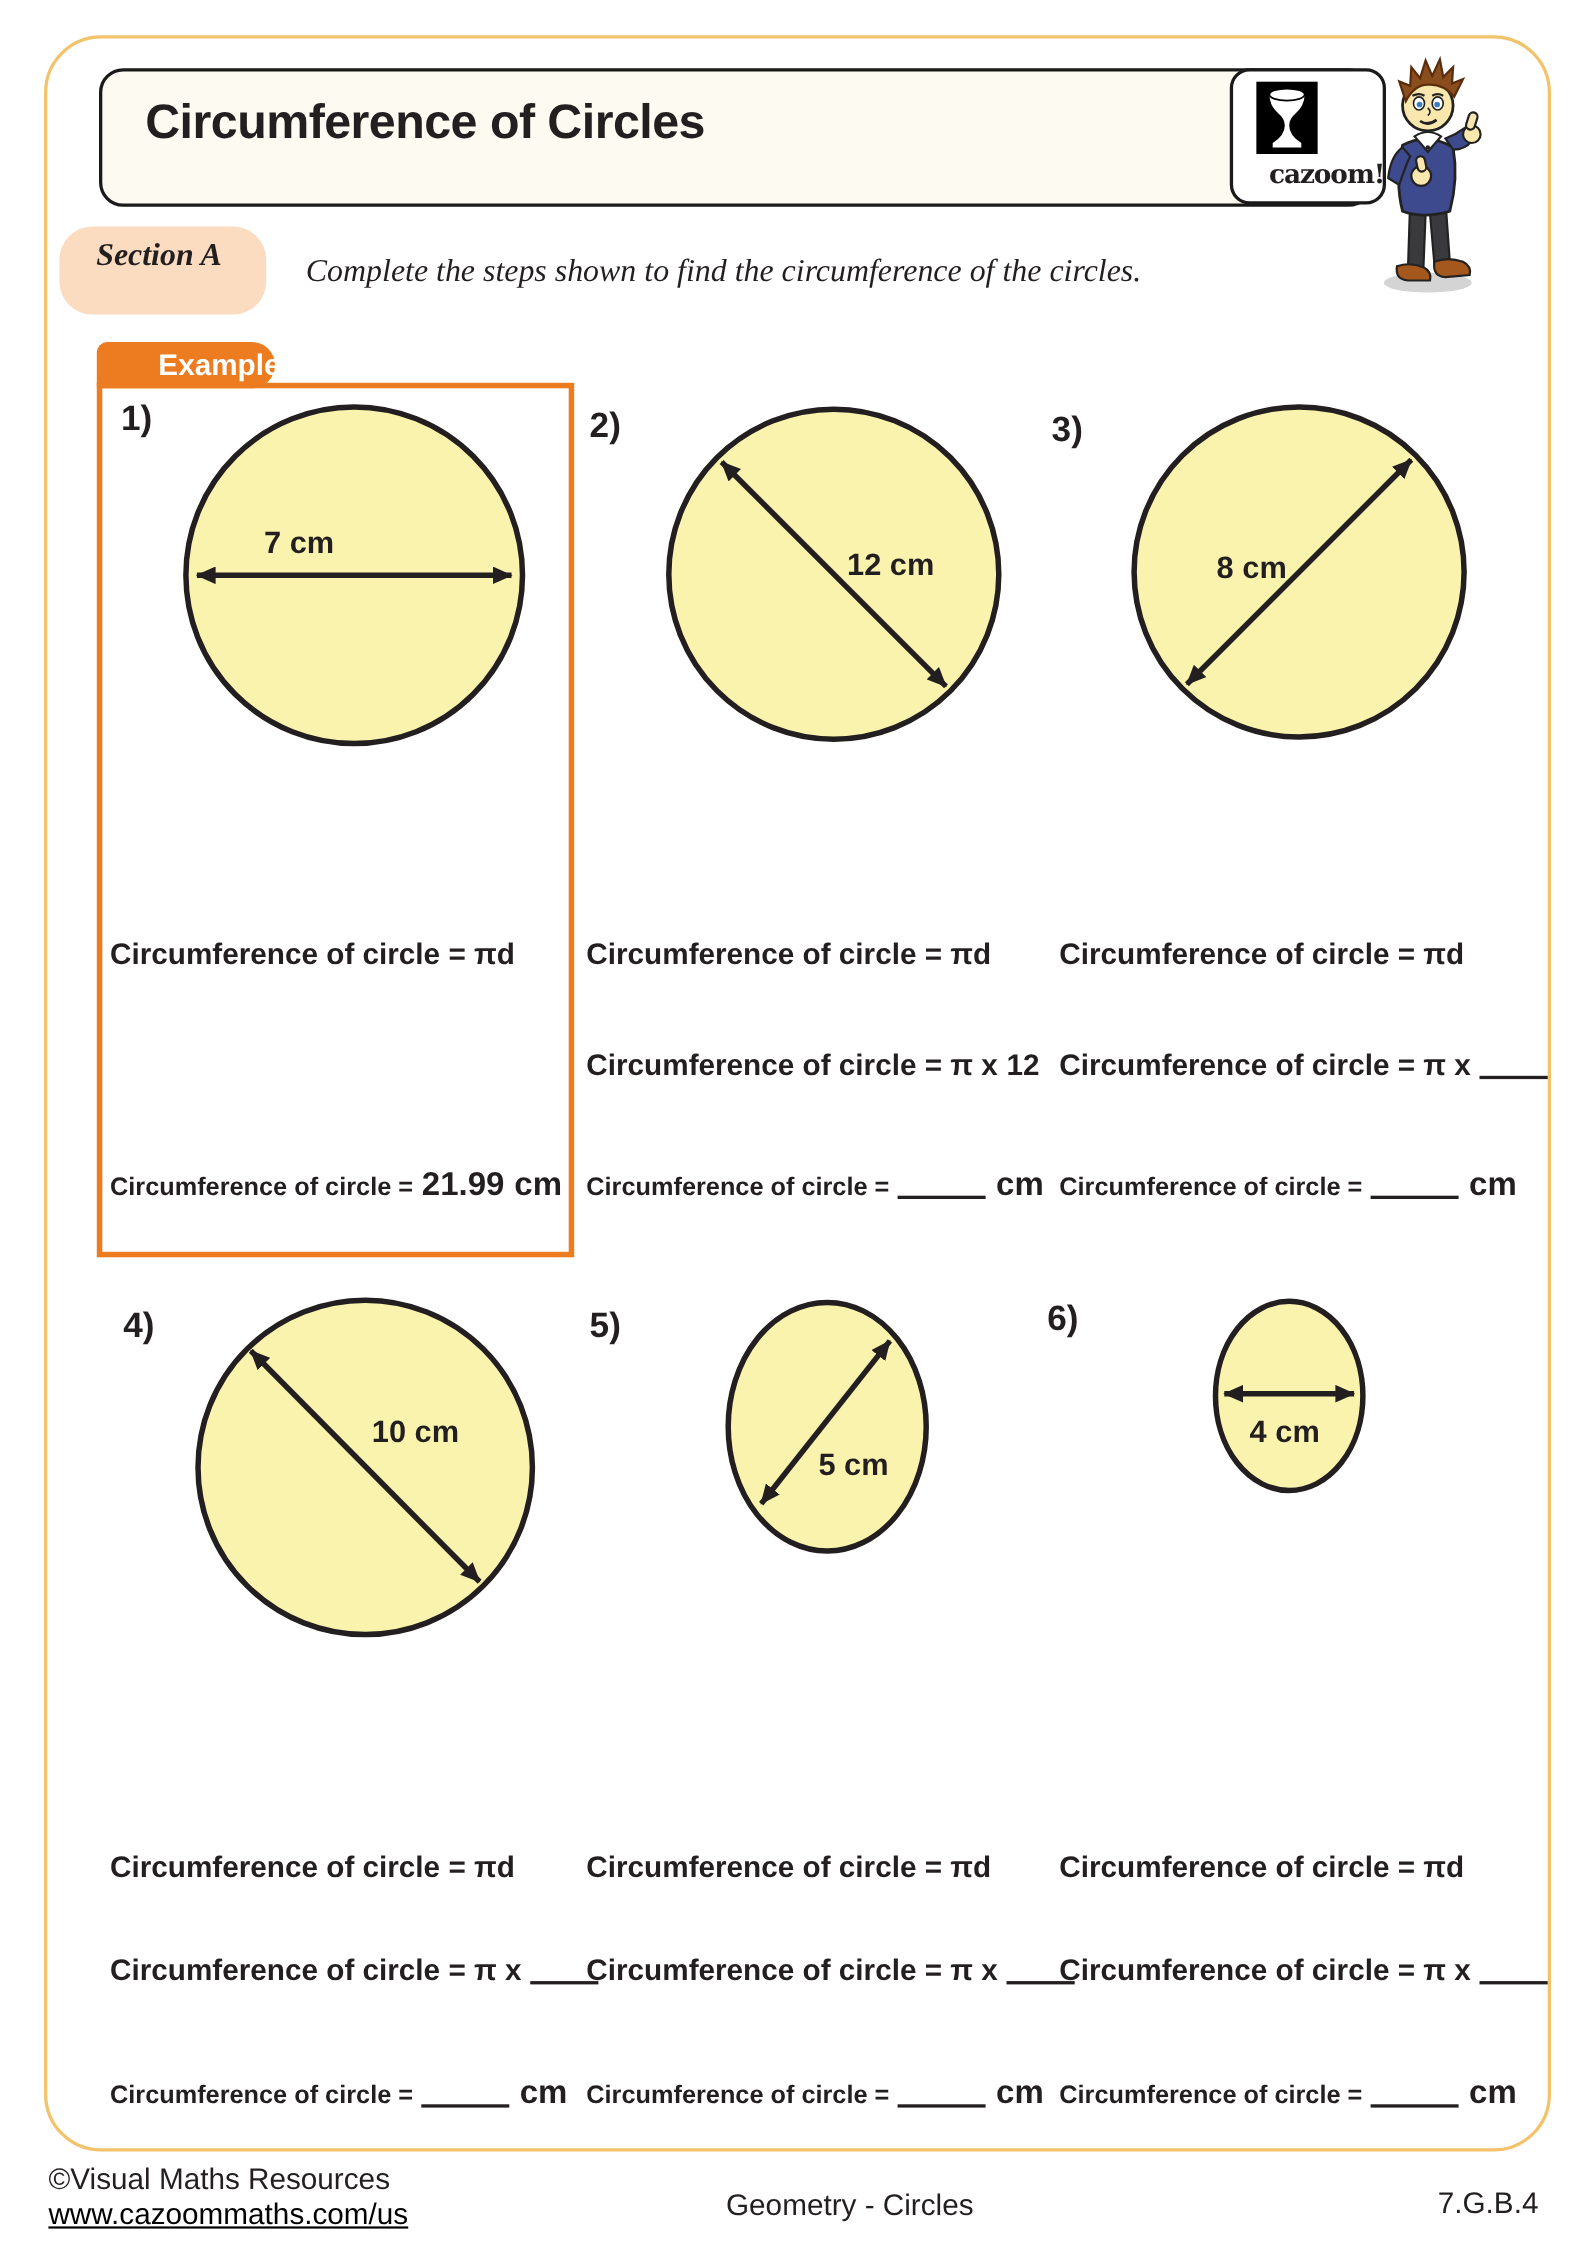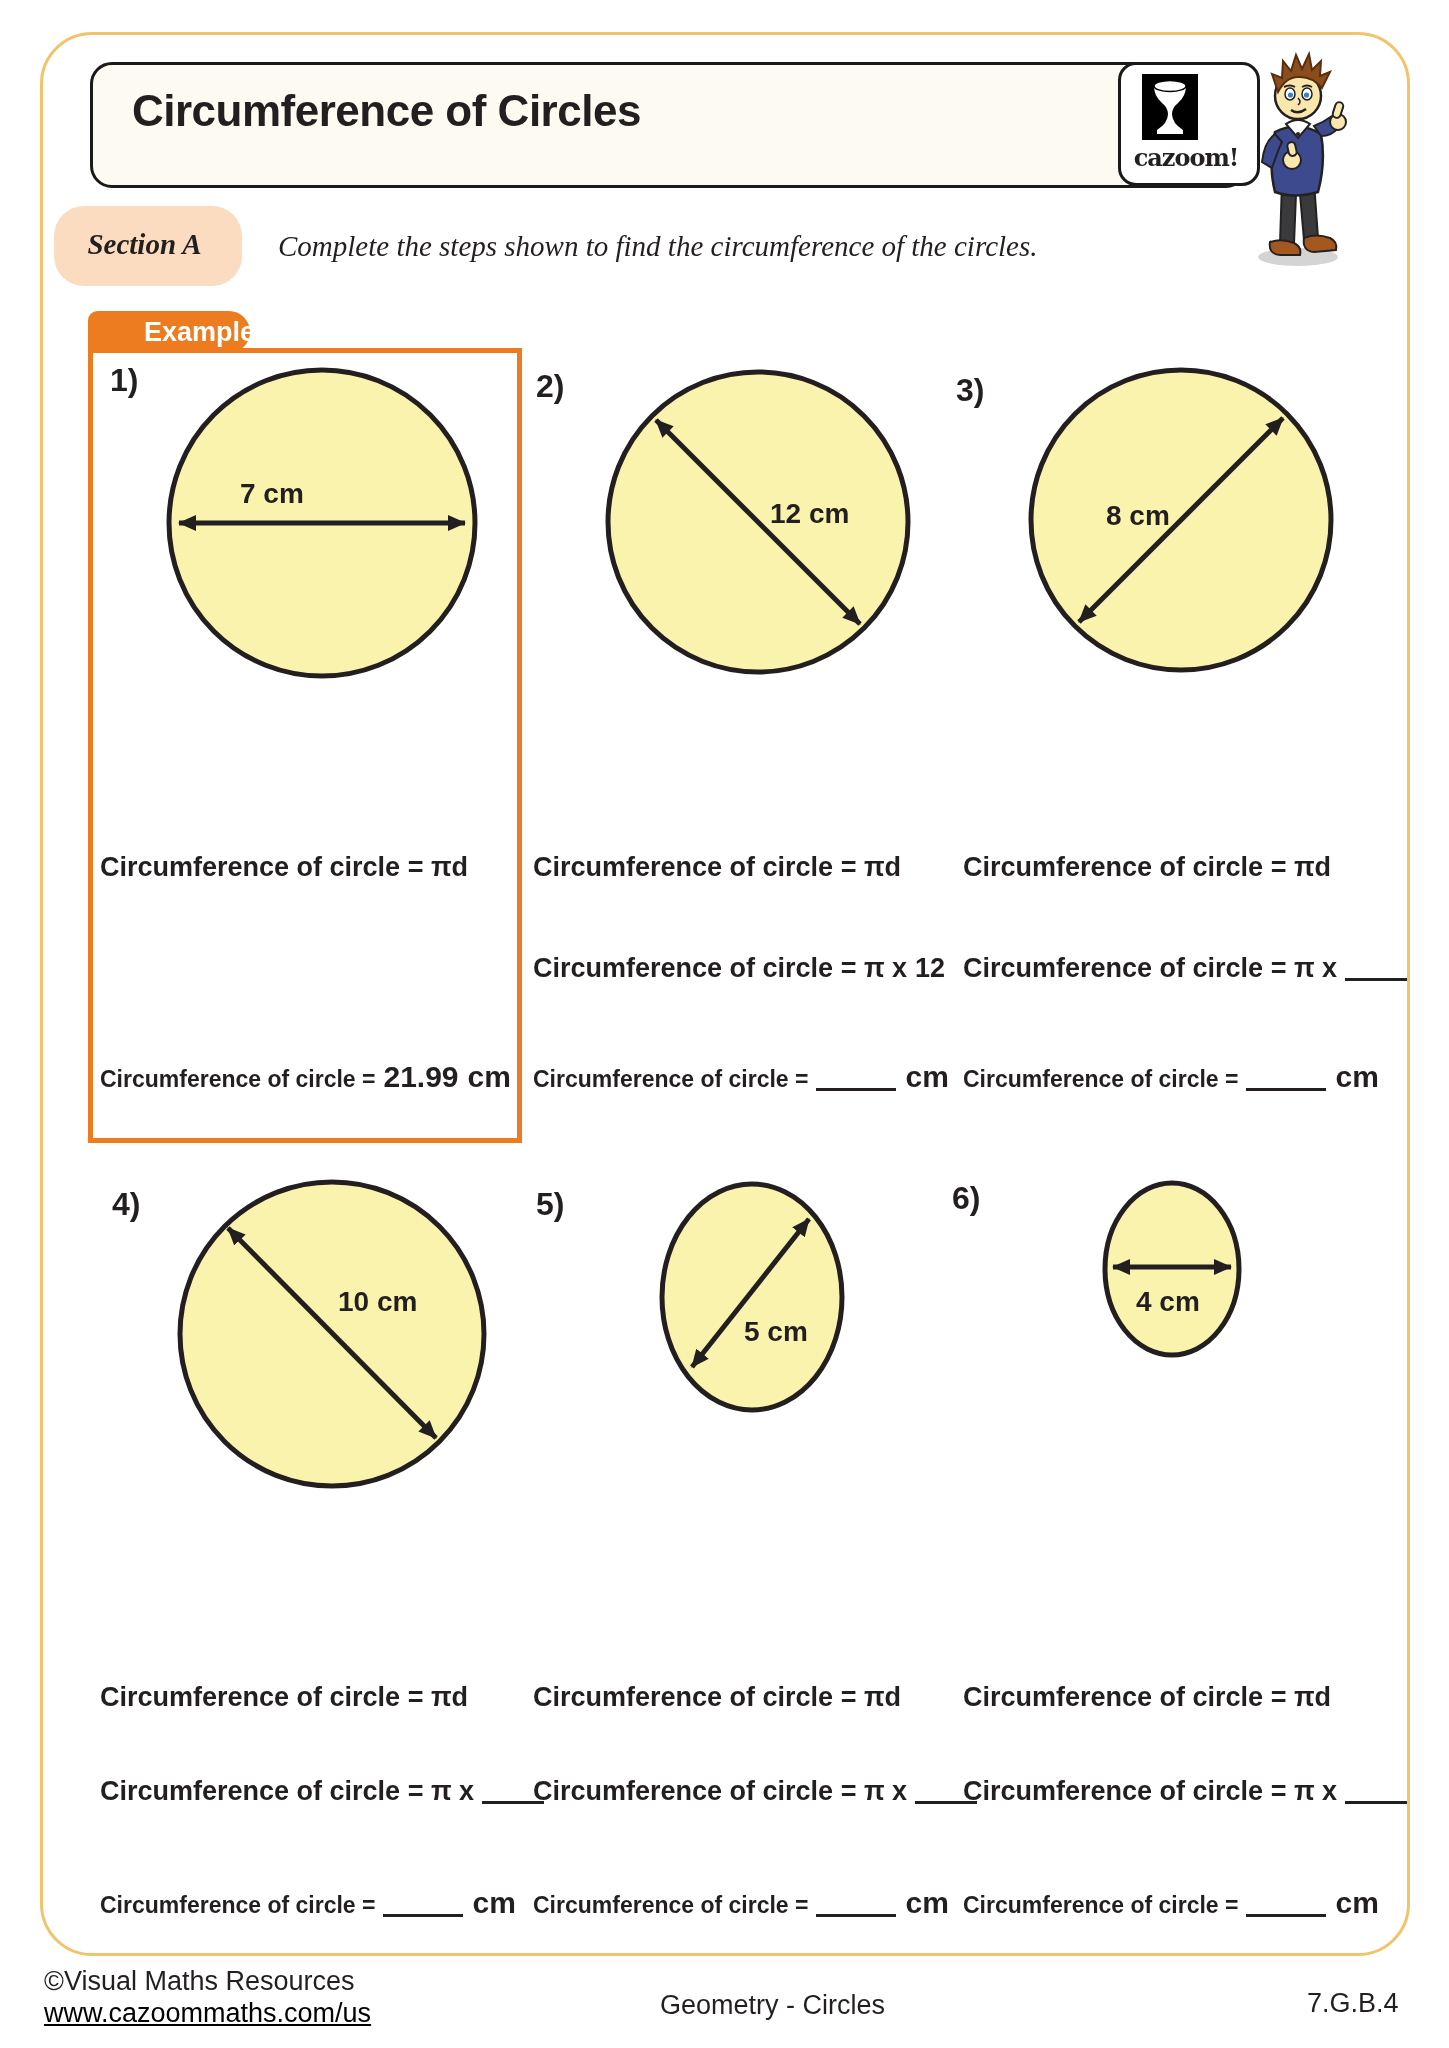--- a/index.html
+++ b/index.html
@@ -9,26 +9,26 @@
 
   
   #frame{left:40px;top:32px;width:1364px;height:1918px;border:3px solid #F2C36B;border-radius:52px;}
 
   
   #titleBox{left:90px;top:62px;width:1152px;height:120px;background:#FDFAF1;border:3px solid #1a1a1a;border-radius:22px;}
   #pageTitle{left:132px;top:86px;font-size:44px;font-weight:bold;letter-spacing:-0.5px;}
   #logoBox{left:1118px;top:62px;width:136px;height:118px;background:#ffffff;border:3px solid #1a1a1a;border-radius:18px;}
   #logoSquare{left:1142px;top:74px;}
   #logoWord{left:1118px;top:143px;width:136px;text-align:center;font-family:"DejaVu Serif","Liberation Serif",serif;
-            font-weight:bold;font-size:24px;letter-spacing:-1px;}
+            font-weight:bold;font-size:24px;letter-spacing:-1px;padding-left:20px;}
   #mascot{left:1242px;top:44px;}
 
   
   #sectionPill{left:54px;top:206px;width:188px;height:80px;background:#FBDCC1;border-radius:30px;}
-  #sectionLabel{left:54px;top:228px;width:181px;text-align:center;font-family:"Liberation Serif",serif;
+  #sectionLabel{left:54px;top:216px;width:181px;text-align:center;font-family:"Liberation Serif",serif;
                 font-style:italic;font-weight:bold;font-size:29px;}
   #instruction{left:278px;top:230px;font-family:"Liberation Serif",serif;font-style:italic;font-size:29px;}
 
   
   #exampleTag{left:88px;top:311px;width:162px;height:42px;background:#ED7C21;
               border-radius:10px 22px 22px 0;}
   #exampleLabel{left:88px;top:317px;width:152px;text-align:center;color:#ffffff;font-weight:bold;font-size:27px;padding-left:40px;}
   #exampleBox{left:88px;top:348px;width:424px;height:785px;border:5px solid #ED7C21;}
 
   .qnum{font-size:32px;font-weight:bold;}

